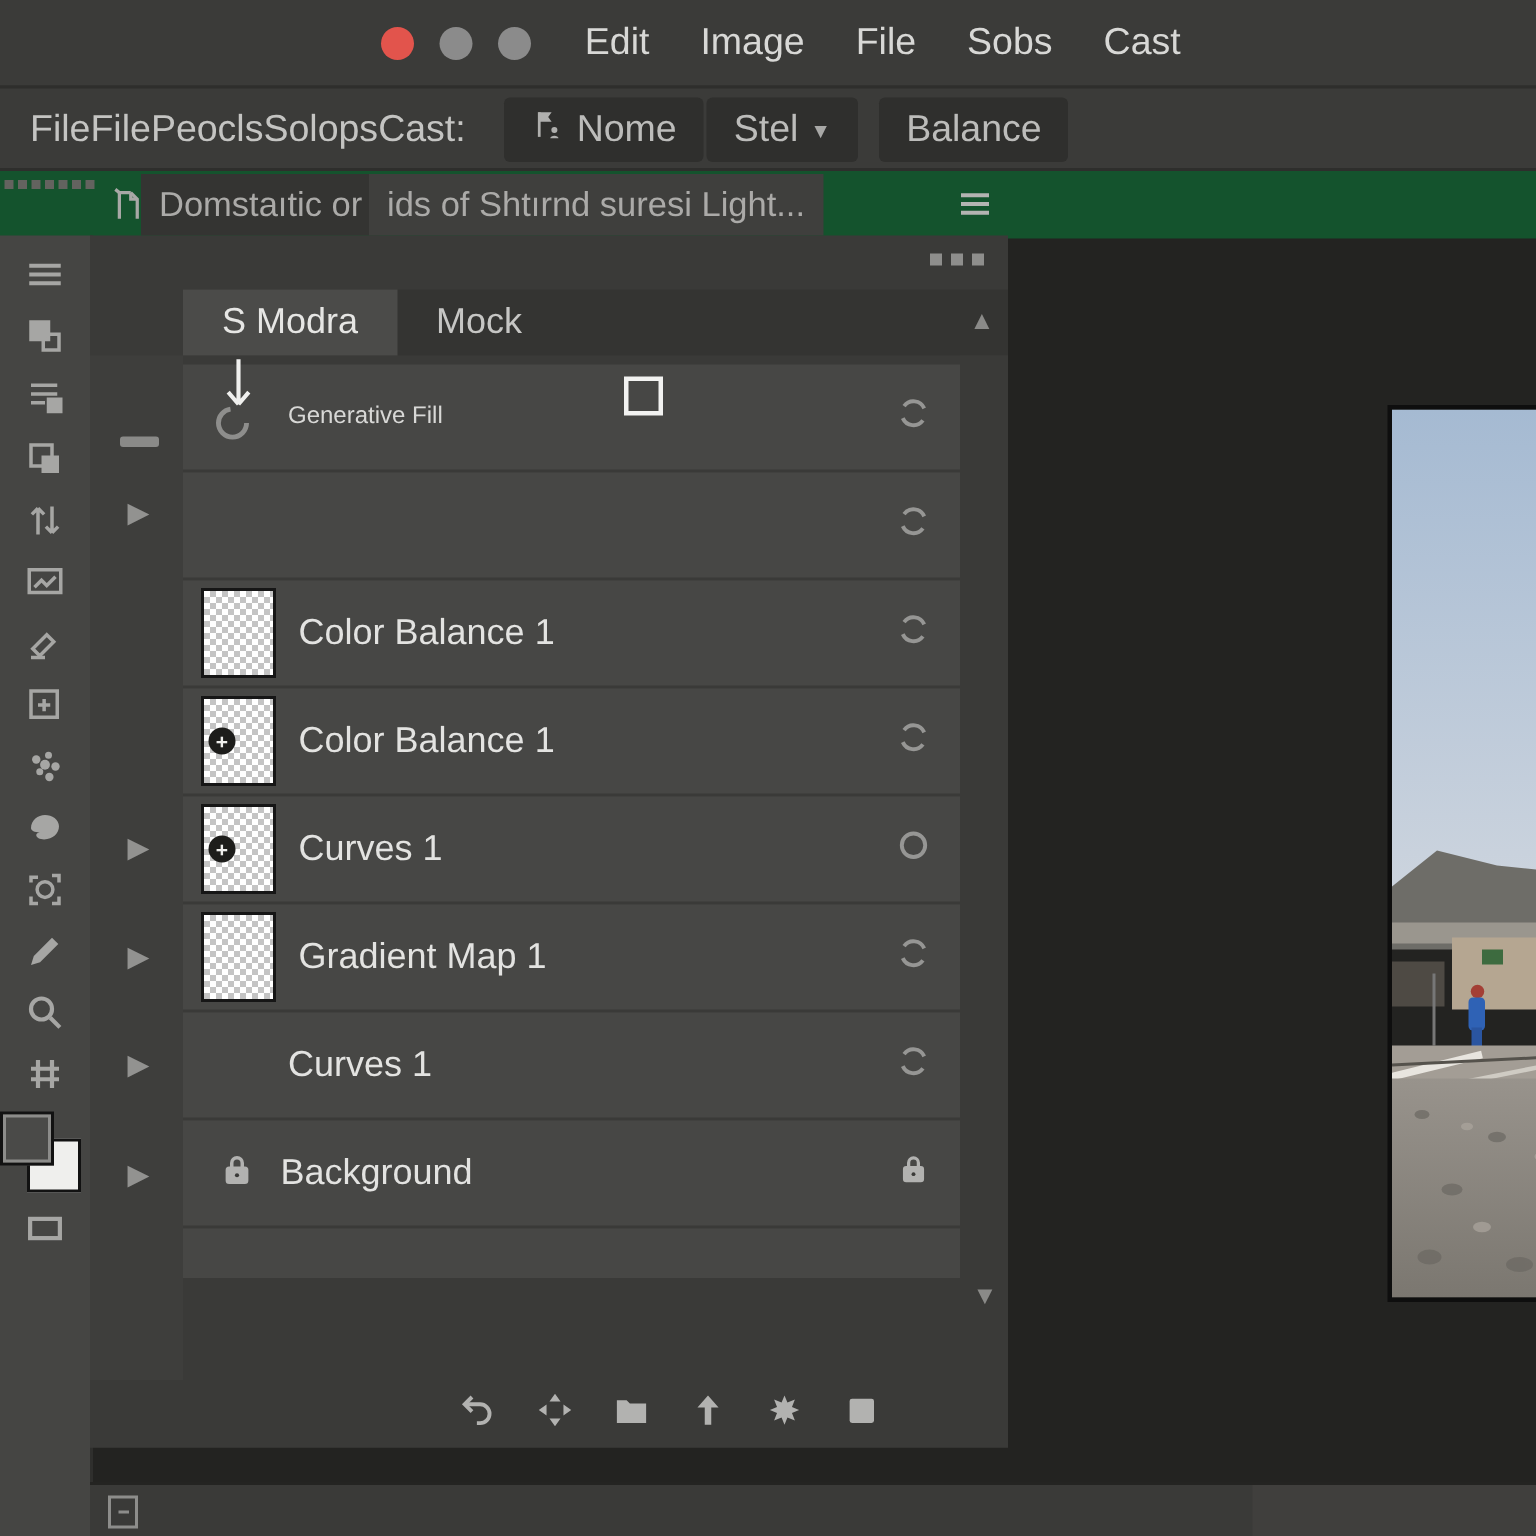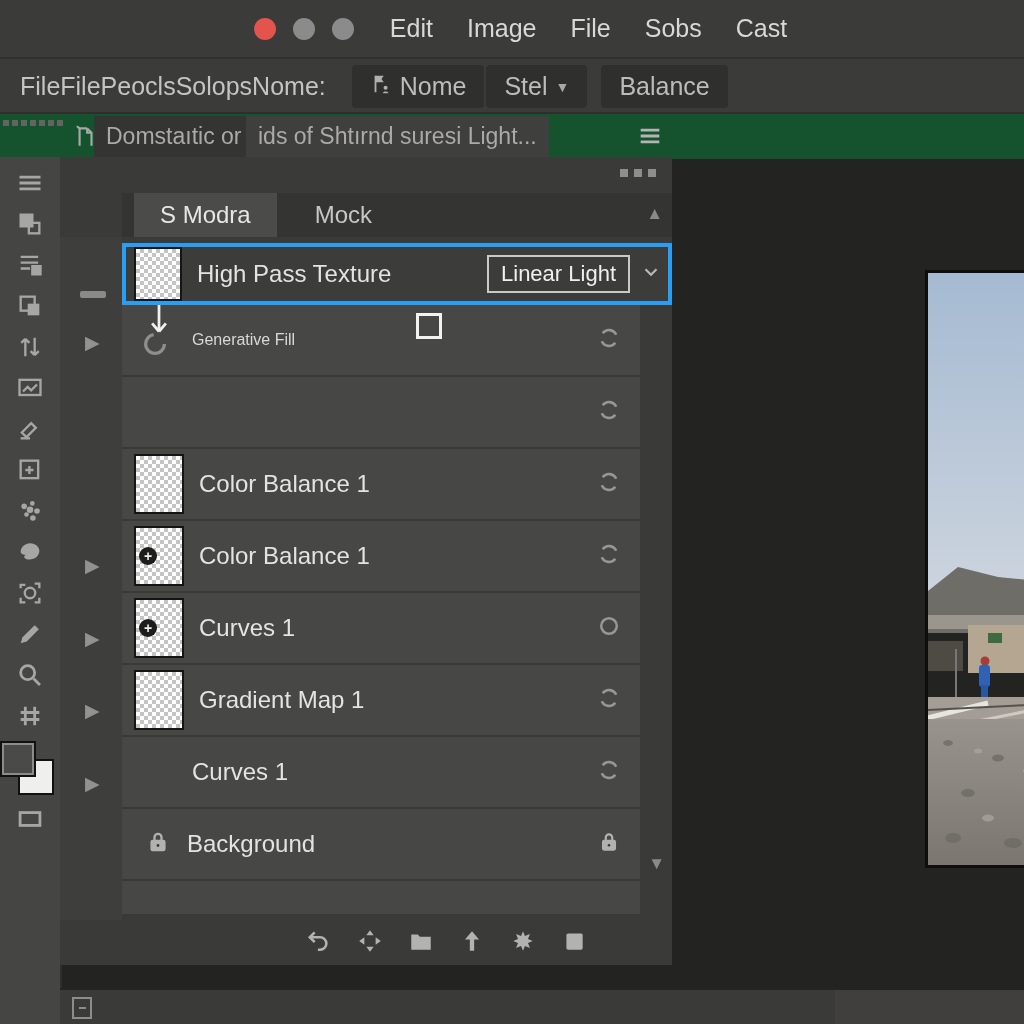--- a/index.html
+++ b/index.html
@@ -37,21 +37,21 @@
            display:flex;flex-direction:column;align-items:center;border-right:2px solid #2f2f2d;}
   .tool{width:30px;height:30px;margin-top:11px;display:flex;align-items:center;justify-content:center;}
   .swatches{position:relative;width:52px;height:52px;margin-top:10px;margin-left:-8px;}
   .swatch-back{position:absolute;left:18px;top:18px;width:32px;height:32px;background:#efefed;border:2px solid #121212;}
   .swatch-front{position:absolute;left:0;top:0;width:32px;height:32px;background:#4a4a48;border:2px solid #121212;outline:2px solid #8c8c8a;outline-offset:-4px;}
   
   .panel{position:absolute;left:60px;top:157px;width:612px;height:808px;background:#3a3a38;}
   .panel-dots{position:absolute;right:16px;top:12px;display:flex;gap:6px;}
   .panel-dots i{width:8px;height:8px;background:#8e8e8c;display:block;}
   .tabbar{position:absolute;left:62px;top:36px;right:0;height:44px;background:#343432;display:flex;}
-  .tab{display:flex;align-items:center;justify-content:center;padding:0 26px;font-size:24px;color:#c6c6c4;margin-left:12px;}
+  .tab{display:flex;align-items:center;justify-content:center;padding:0 26px;font-size:24px;color:#c6c6c4;}
   .tab.active{background:#4b4b49;color:#e6e6e4;}
   .scroll-up{position:absolute;right:9px;top:12px;color:#8a8a88;font-size:17px;line-height:1;}
   .listarea{position:absolute;left:0;top:80px;right:0;bottom:45px;}
   .gutter{position:absolute;left:0;top:0;width:62px;bottom:0;background:#3e3e3c;}
   .gut-handle{position:absolute;left:20px;top:54px;width:26px;height:7px;border-radius:2px;background:#8a8a88;}
   .gut-arrow{position:absolute;left:25px;color:#929290;font-size:19px;line-height:1;}
   .rows{position:absolute;left:62px;top:0;right:32px;padding-top:6px;}
   .row{position:relative;height:72px;background:#474745;border-bottom:2px solid #3a3a38;
        display:flex;align-items:center;box-sizing:border-box;padding-left:12px;}
   .row.partial{height:33px;border-bottom:none;}
@@ -111,21 +111,21 @@
       <span>Cast</span>
     </nav>
   </div>
 
   <div class="toolbar">
     <div class="tb-words">
       <span>File</span>
       <span>File</span>
       <span>Peocls</span>
       <span>Solops</span>
-      <span>Nome:</span>
+      <span>Cast:</span>
     </div>
     <div class="tb-group">
       <div class="tb-btn">
         <span>
           <svg width="22" height="22" viewBox="0 0 24 24">
               <path d="M6 3v18" stroke="#b0b0ae" stroke-width="2" fill="none"></path>
               <path d="M6 3h9l-2.5 3.5L15 10H6z" fill="#b0b0ae"></path>
               <circle cx="17" cy="16" r="2.2" fill="#b0b0ae"></circle>
               <path d="M14 22c0-2.5 6-2.5 6 0z" fill="#b0b0ae"></path>
             </svg>
@@ -282,30 +282,20 @@
         <span class="gut-handle"></span>
         <span class="gut-arrow tri" style="top:96px">▶</span>
         <span class="gut-arrow tri" style="top:319px">▶</span>
         <span class="gut-arrow tri" style="top:392px">▶</span>
         <span class="gut-arrow tri" style="top:464px">▶</span>
         <span class="gut-arrow tri" style="top:537px">▶</span>
       </div>
 
       <div class="rows">
 
-        <div class="row selected">
-          <span class="thumb"></span>
-          <span class="lname">High Pass Texture</span>
-          <span class="blend-box">Linear Light</span>
-          <span class="blend-caret">
-            <svg width="22" height="22" viewBox="0 0 24 24" stroke="#b8b8b6" stroke-width="2.4" fill="none">
-                <path d="M6 9l6 6 6-6"></path>
-              </svg>
-          </span>
-        </div>
 
         <div class="row">
           <span class="gen-arrow">
             <svg width="30" height="40" viewBox="0 0 24 32" stroke="#f0f0ee" stroke-width="2.2" fill="none">
                 <path d="M12 2v24M12 26l-5.5-6.5M12 26l5.5-6.5"></path>
               </svg>
           </span>
           <span class="gen-spinner">
             <svg width="30" height="30" viewBox="0 0 24 24" stroke="#8e8e8c" stroke-width="2.6" fill="none">
                 <circle cx="12" cy="12" r="7.5" stroke-dasharray="34 13"></circle>

